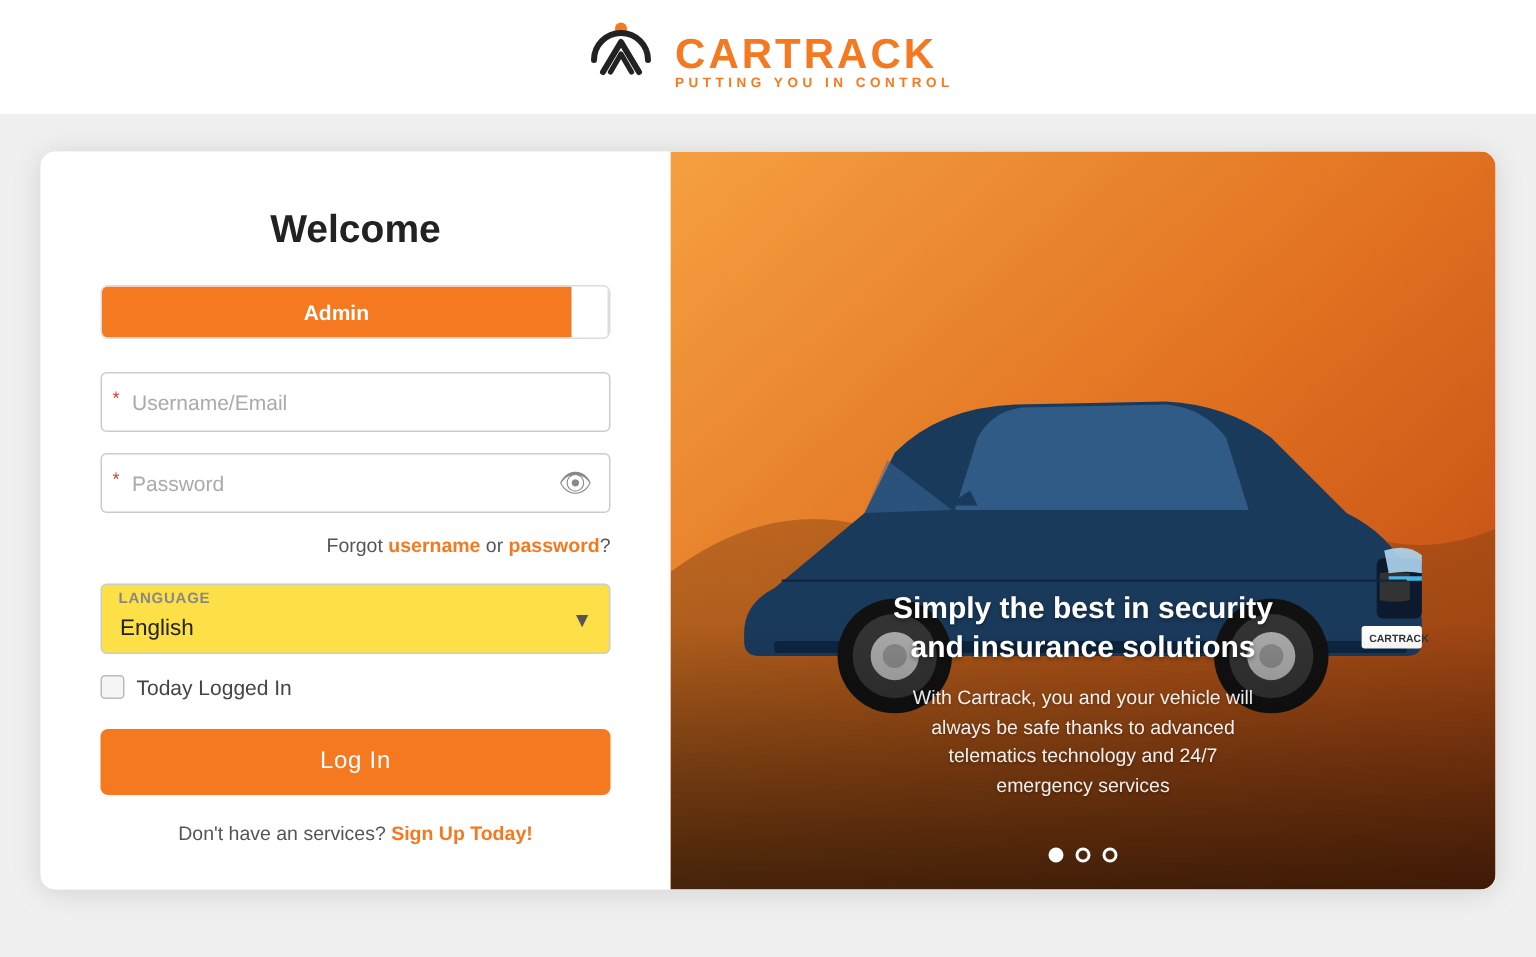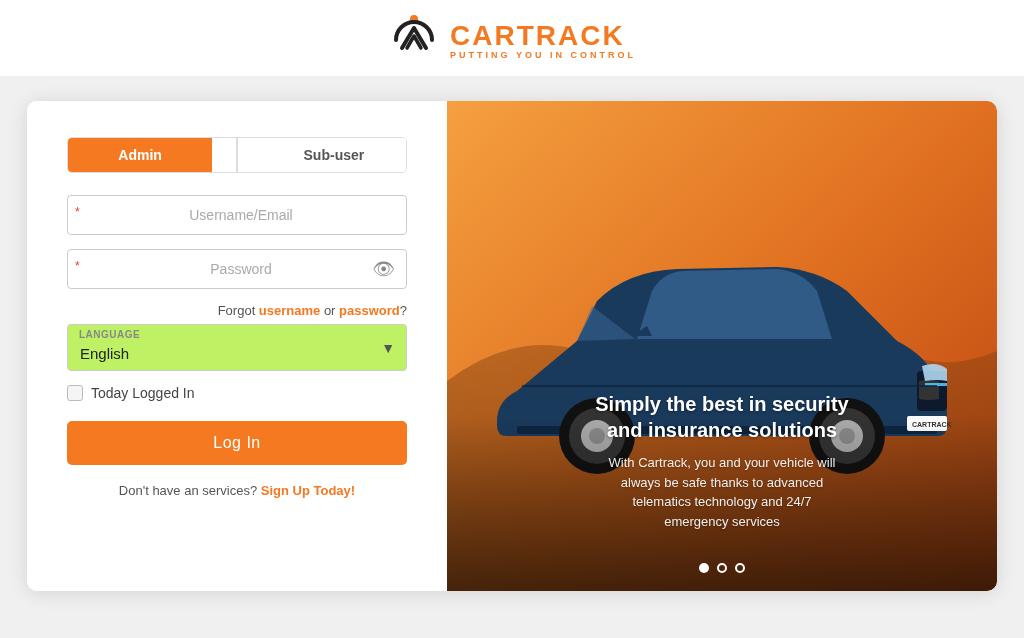--- a/index.html
+++ b/index.html
@@ -130,42 +130,41 @@
       left: 8px;
     }
     .input-field {
       width: 100%;
       padding: 11px 12px 11px 20px;
       border: 1.5px solid #ccc;
       border-radius: 4px;
       font-size: 14px;
       color: #4d7c0f;
       outline: none;
-      text-align: center;
     }
     .input-field::placeholder {
       color: #aaa;
     }
     .eye-icon {
       position: absolute;
       right: 12px;
       top: 50%;
       transform: translateY(-50%);
       cursor: pointer;
       color: #888;
       font-size: 18px;
     }
 
     
     .forgot-row {
       width: 100%;
       text-align: right;
       font-size: 13px;
       color: #555;
-      margin-bottom: 6px;
+      margin-bottom: 18px;
     }
     .forgot-row a {
       color: #f47920;
       text-decoration: none;
       font-weight: 600;
     }
 
     
     .lang-group {
       width: 100%;
@@ -182,21 +181,21 @@
       font-weight: 600;
       text-transform: uppercase;
     }
     .lang-select {
       width: 100%;
       padding: 20px 14px 8px 12px;
       border: 1.5px solid #ccc;
       border-radius: 4px;
       font-size: 15px;
       color: #222;
-      background: #bef264;
+      background: #fde047;
       appearance: none;
       -webkit-appearance: none;
       cursor: pointer;
       outline: none;
     }
     .chevron-icon {
       position: absolute;
       right: 12px;
       top: 50%;
       transform: translateY(-50%);
@@ -345,25 +344,25 @@
         <span>CARTRAC</span><span style="color:#f47920">K</span>
       </div>
       <div class="logo-tagline">PUTTING YOU IN CONTROL</div>
     </div>
   </div>
 </div>
 
 <div class="main">
 
   <div class="left-panel">
+    <div class="welcome-title">Welcome</div>
 
     <div class="tab-container">
       <button class="tab-btn active">Admin</button>
       <div class="tab-divider"></div>
-      <button class="tab-btn">Sub-user</button>
     </div>
 
     <div class="input-group">
       <span class="required-star">*</span>
       <input class="input-field" type="text" placeholder="Username/Email" style="">
     </div>
 
     <div class="input-group">
       <span class="required-star">*</span>
       <input class="input-field" type="password" placeholder="Password" style="">

